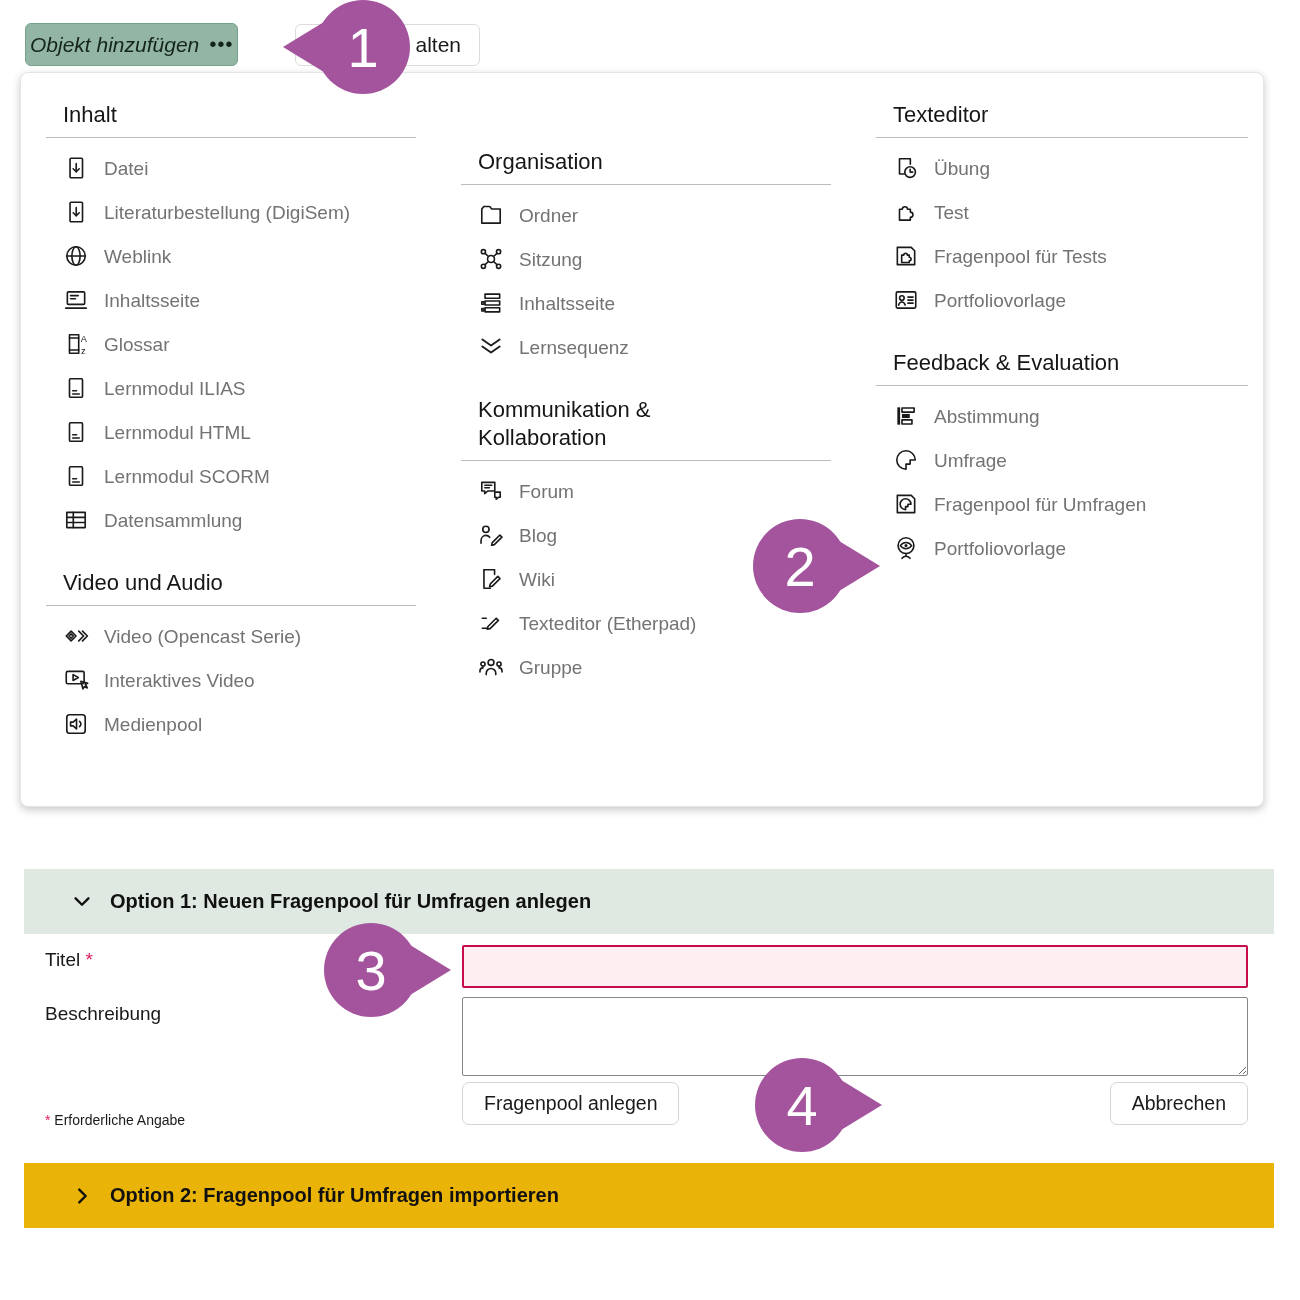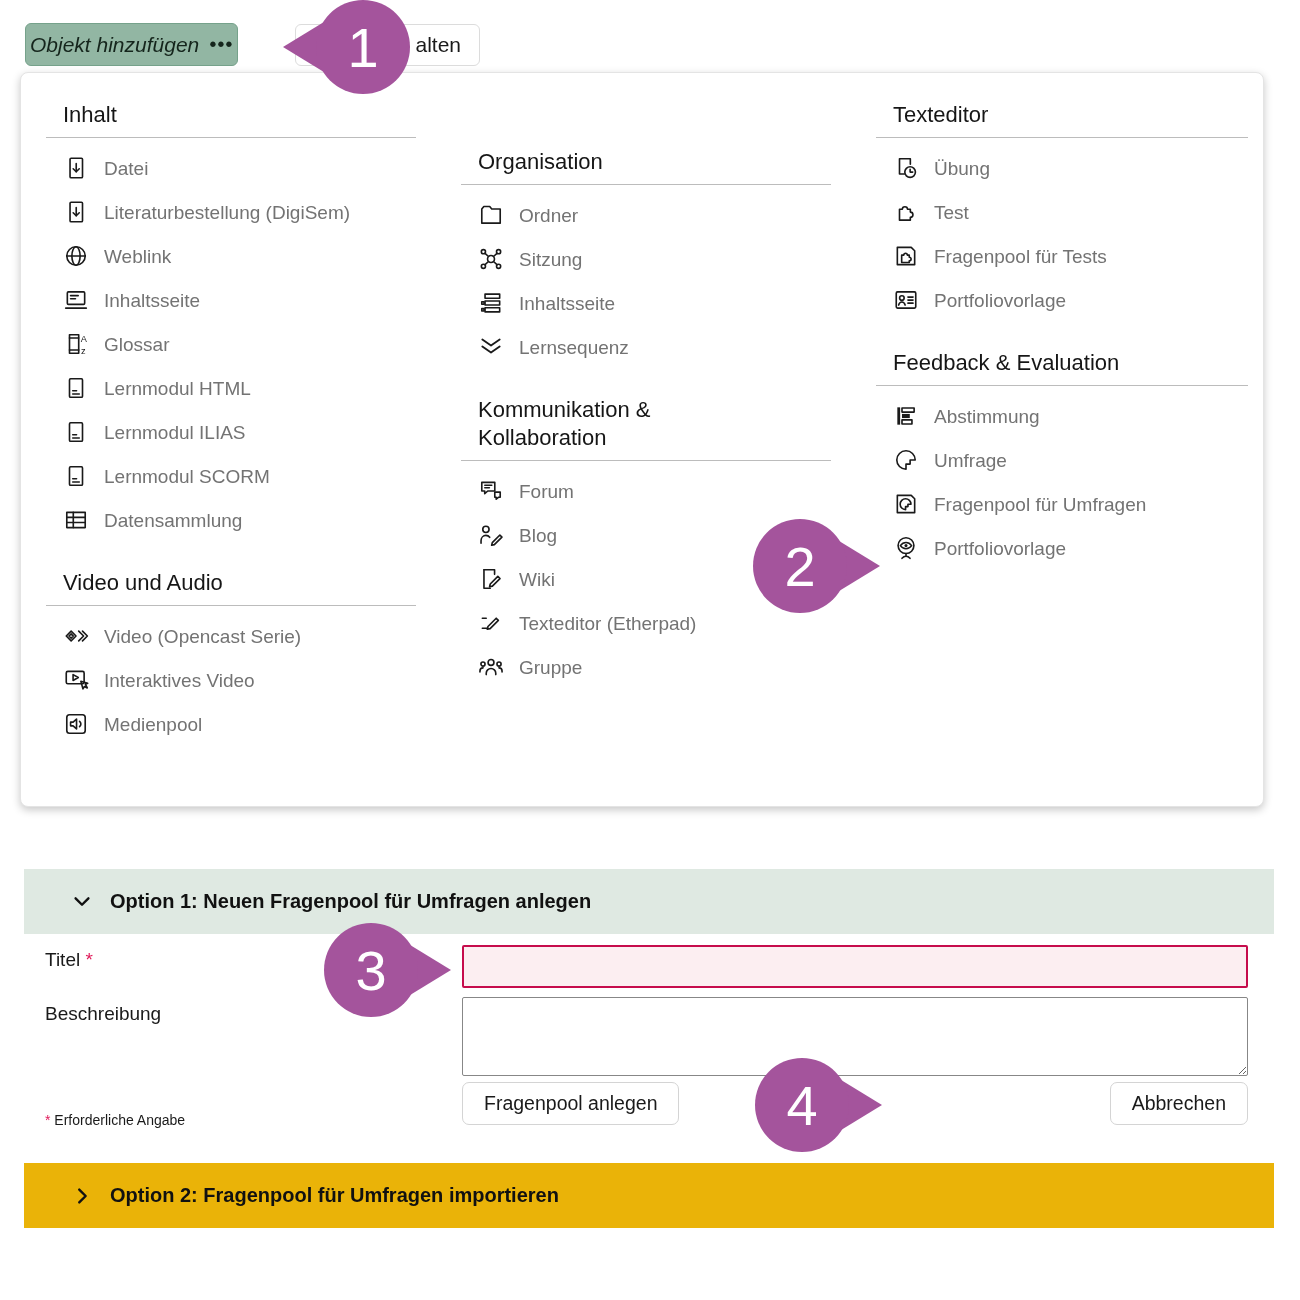--- a/index.html
+++ b/index.html
@@ -133,26 +133,26 @@
                 <path d="M6 3.5h8.5v17H6z"></path>
                 <path d="M6 6.5h8.5"></path>
                 <path d="M6 17.5h8.5"></path>
                 <text x="16.3" y="10" font-size="8.5" fill="#1a1a1a" stroke="none">A</text>
                 <text x="16.6" y="21" font-size="8.5" fill="#1a1a1a" stroke="none">z</text>
               </svg></span><span>Glossar</span></li>
         <li class="item"><span class="icn"><svg viewBox="0 0 24 24" width="26" height="26" fill="none" stroke="#1a1a1a" stroke-width="1.5" stroke-linecap="round" stroke-linejoin="round">
                 <rect x="6" y="3.5" width="12" height="17" rx="1"></rect>
                 <path d="M9 14.5h3.5"></path>
                 <path d="M9 17.5h6"></path>
-              </svg></span><span>Lernmodul HTML</span></li>
+              </svg></span><span>Lernmodul ILIAS</span></li>
         <li class="item"><span class="icn"><svg viewBox="0 0 24 24" width="26" height="26" fill="none" stroke="#1a1a1a" stroke-width="1.5" stroke-linecap="round" stroke-linejoin="round">
                 <rect x="6" y="3.5" width="12" height="17" rx="1"></rect>
                 <path d="M9 14.5h3.5"></path>
                 <path d="M9 17.5h6"></path>
-              </svg></span><span>Lernmodul ILIAS</span></li>
+              </svg></span><span>Lernmodul HTML</span></li>
         <li class="item"><span class="icn"><svg viewBox="0 0 24 24" width="26" height="26" fill="none" stroke="#1a1a1a" stroke-width="1.5" stroke-linecap="round" stroke-linejoin="round">
                 <rect x="6" y="3.5" width="12" height="17" rx="1"></rect>
                 <path d="M9 14.5h3.5"></path>
                 <path d="M9 17.5h6"></path>
               </svg></span><span>Lernmodul SCORM</span></li>
         <li class="item"><span class="icn"><svg viewBox="0 0 24 24" width="26" height="26" fill="none" stroke="#1a1a1a" stroke-width="1.5" stroke-linecap="round" stroke-linejoin="round">
                 <rect x="3.5" y="5" width="17" height="14"></rect>
                 <path d="M3.5 9.6h17"></path>
                 <path d="M3.5 14.3h17"></path>
                 <path d="M9.5 5v14"></path>

